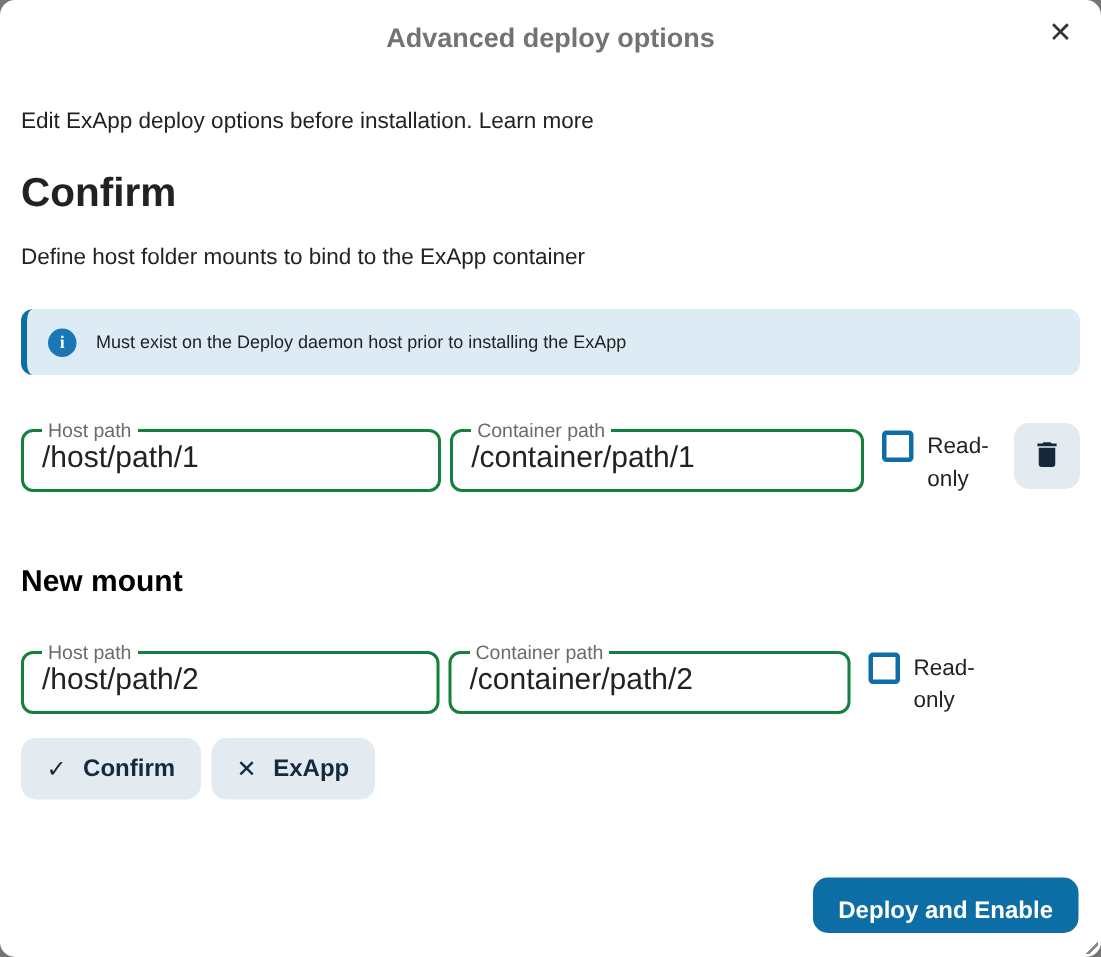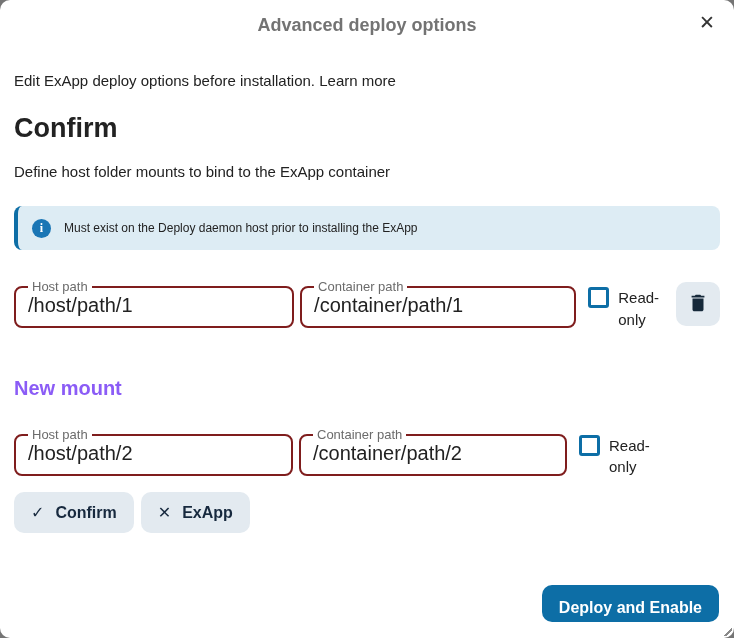--- a/index.html
+++ b/index.html
@@ -22,38 +22,38 @@
     position:absolute;top:6px;right:-4px;width:34px;height:34px;
     background:transparent;border:none;cursor:pointer;
     font-size:19px;color:#333333;line-height:34px;text-align:center;padding:0;
   }
   
   .intro{margin-top:21px;font-size:15px;color:#222222;}
   .intro a{color:#222222;text-decoration:none;cursor:pointer;}
   
   .h-mounts{font-size:27px;font-weight:bold;margin:24px 0 0 0;color:#222222;}
   .mounts-desc{margin-top:19px;font-size:15px;color:#222222;}
-  .h-newmount{font-size:20px;font-weight:bold;margin:46px 0 0 0;color:#8b5cf6;}
+  .h-newmount{font-size:20px;font-weight:bold;margin:46px 0 0 0;color:#000000;}
   
   .note{
     margin-top:26px;height:44px;display:flex;align-items:center;gap:13px;
     background:#ddecf4;border-left:4px solid #0d6ea6;border-radius:8px;
     padding:0 12px 0 14px;box-sizing:border-box;
   }
   .info-icon{
     width:19px;height:19px;border-radius:50%;background:#1a76b5;flex:0 0 19px;
     color:#ffffff;font-size:12px;font-weight:bold;line-height:19px;text-align:center;
     font-family:"Liberation Serif","DejaVu Serif",serif;
   }
   .note-text{font-size:12px;color:#222222;}
   
   .mount-row{display:flex;align-items:flex-start;gap:6px;margin-top:30px;}
   .row-2{margin-top:28px;}
   fieldset.txt{
-    border:2px solid #7f1d1d;border-radius:8px;margin:0;
+    border:2px solid #15803d;border-radius:8px;margin:0;
     padding:0 10px 5px 10px;box-sizing:border-box;background:#ffffff;
   }
   fieldset.txt legend{
     font-size:13px;color:#6b6b6b;padding:0 4px;margin-left:2px;line-height:14px;
   }
   fieldset.txt input{
     border:none;outline:none;width:100%;background:transparent;
     font-family:"Liberation Sans","DejaVu Sans",sans-serif;
     font-size:20px;color:#222222;padding:0 0 4px 2px;margin:0;
   }

